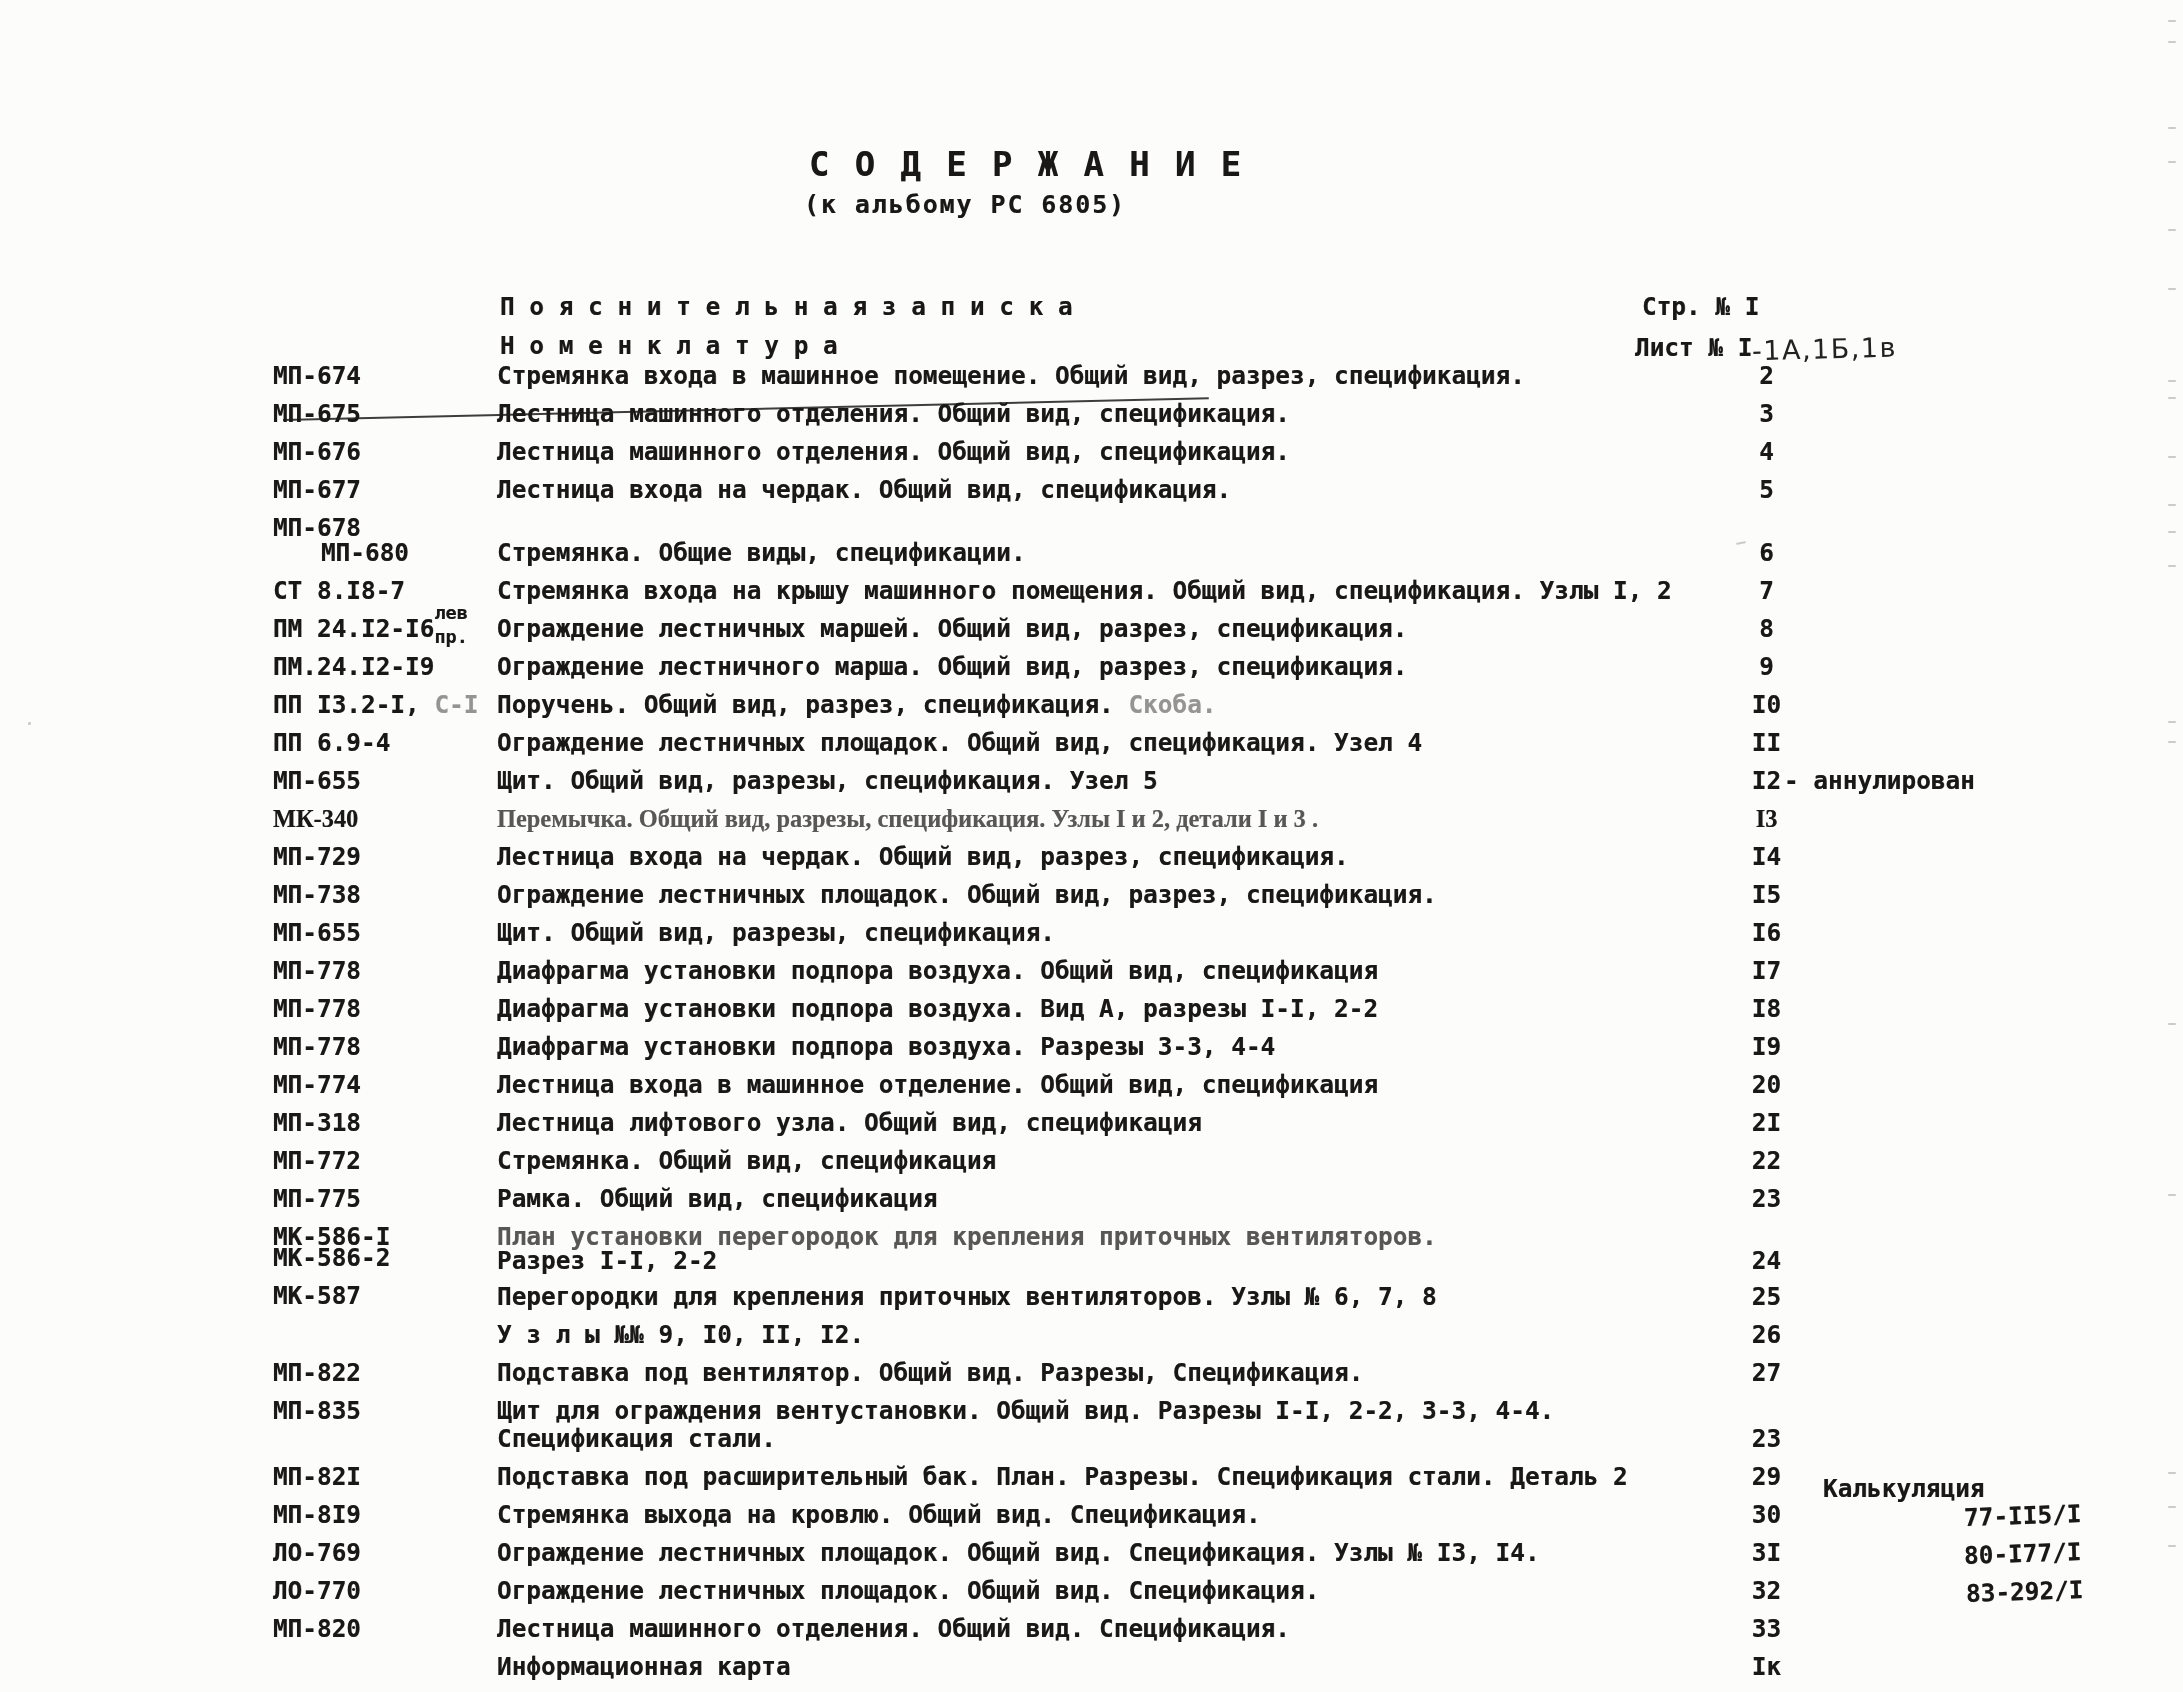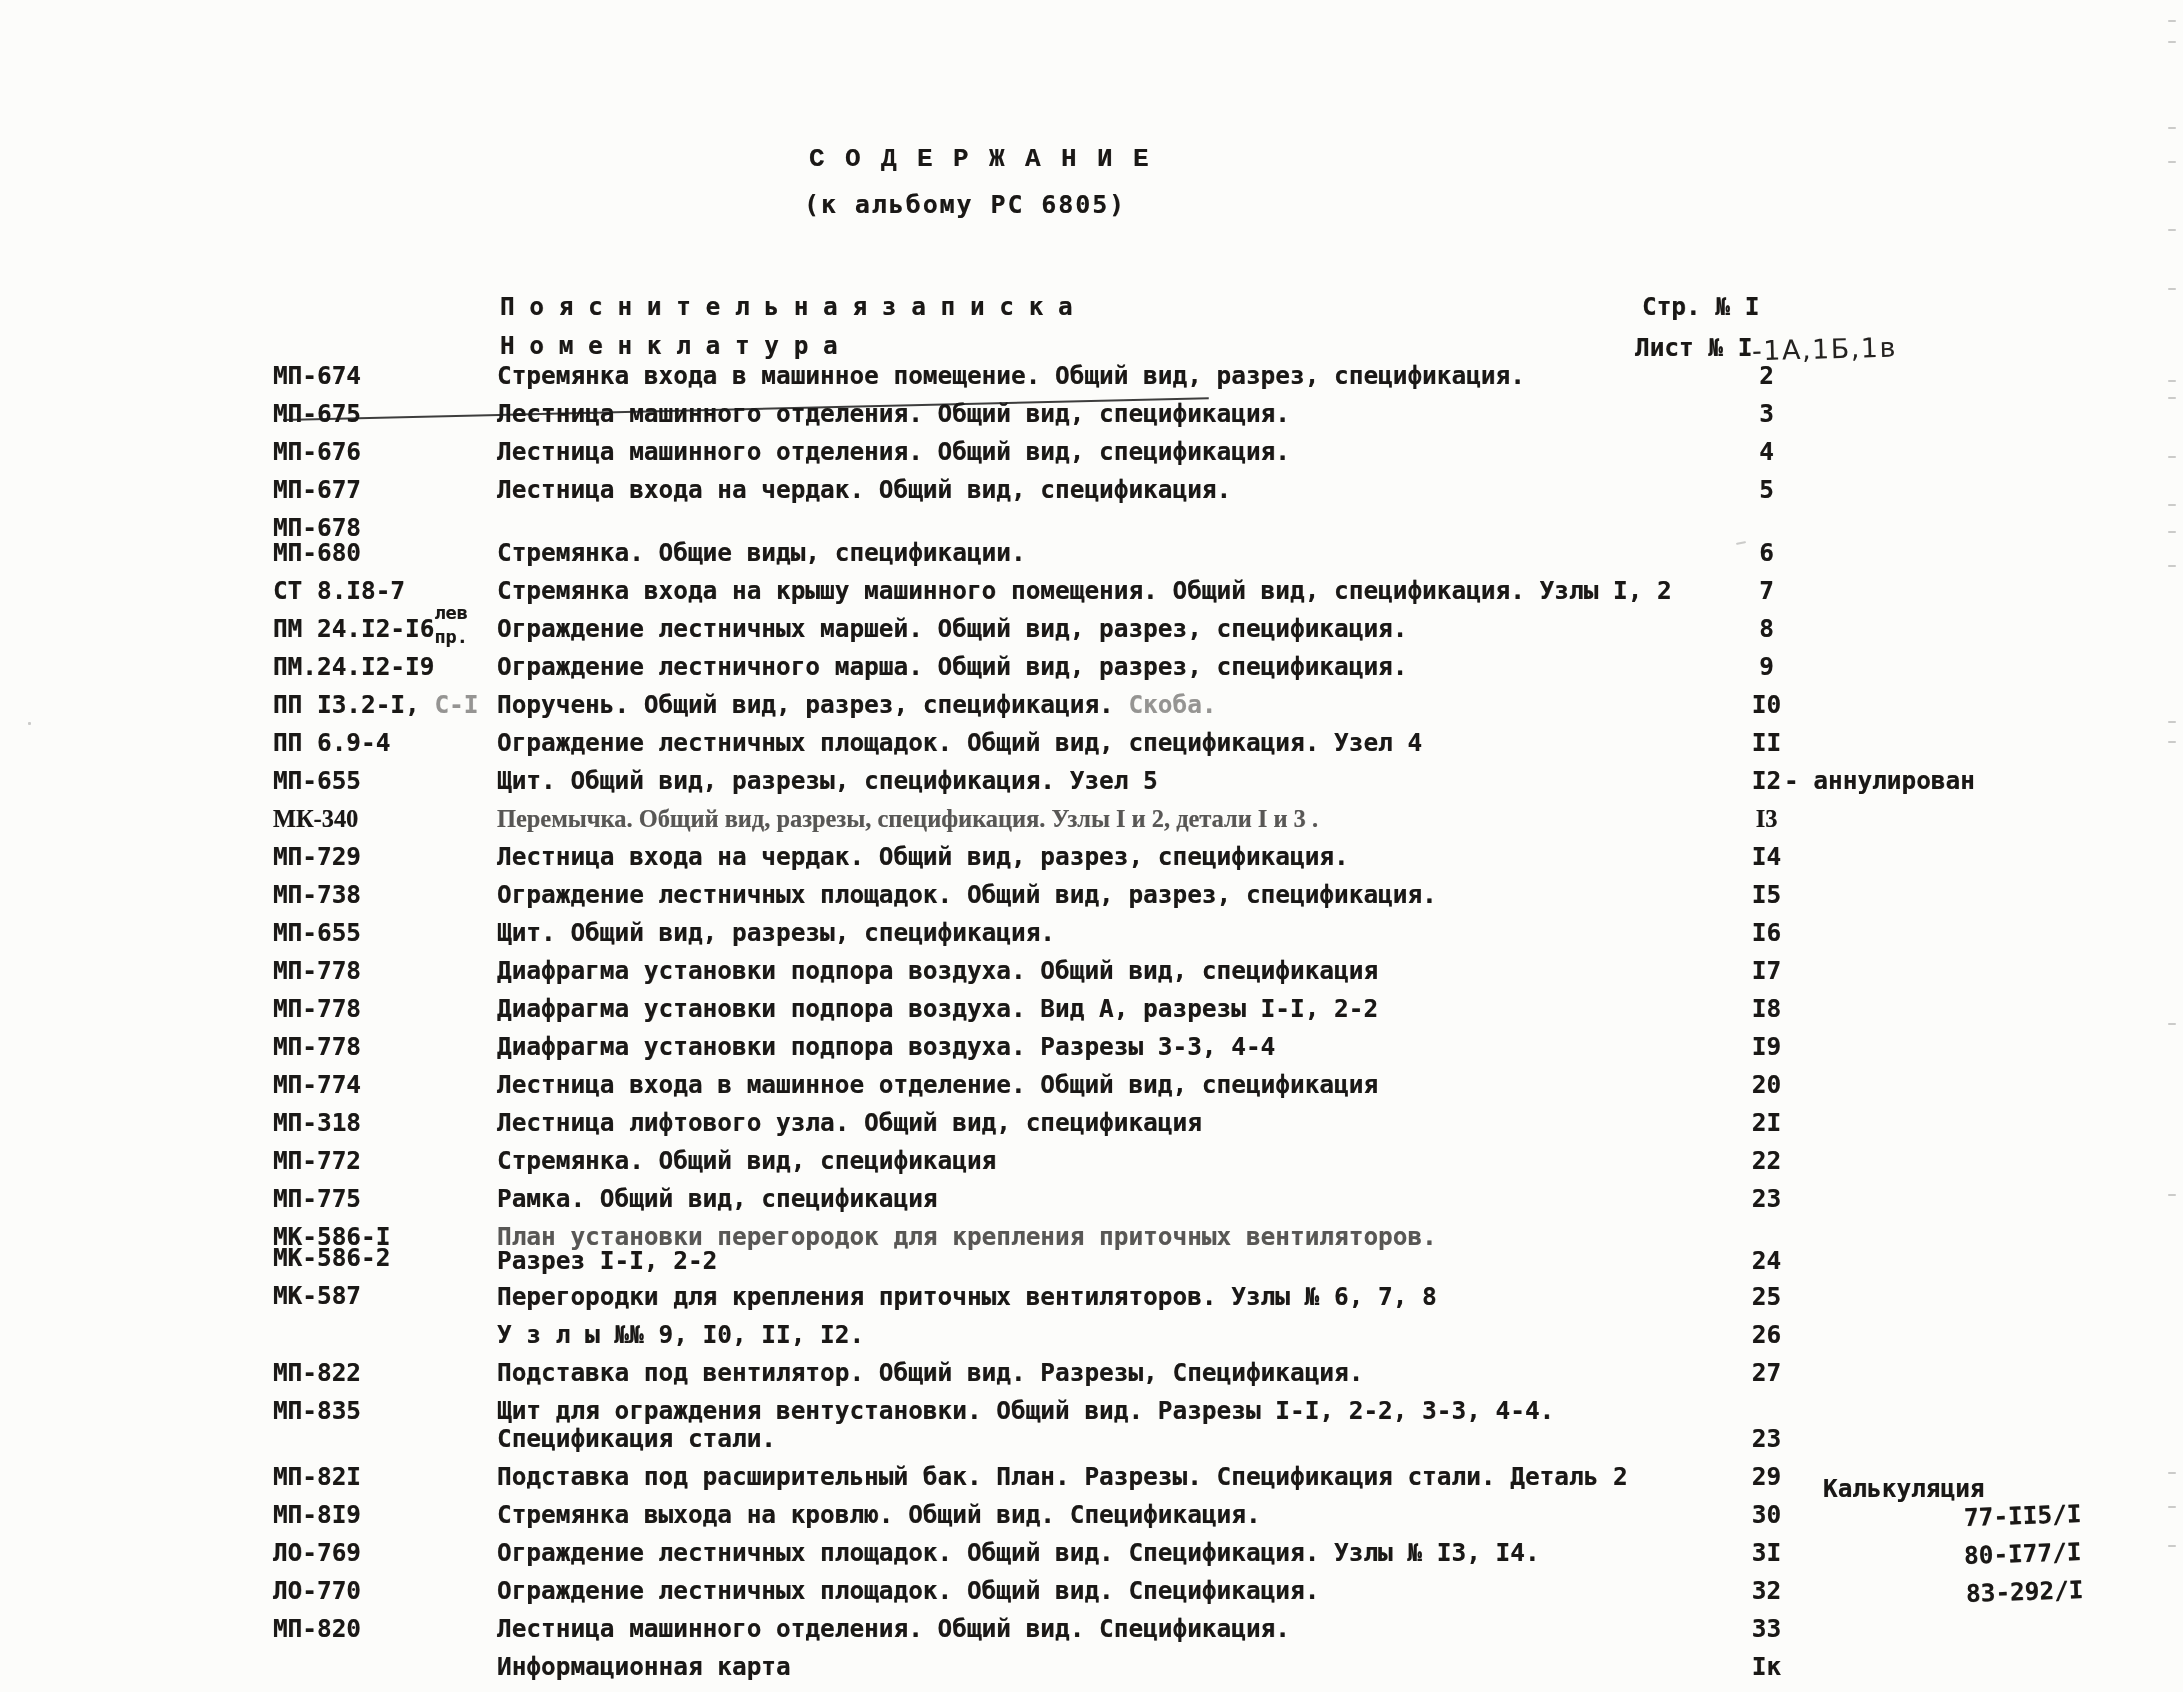--- a/index.html
+++ b/index.html
@@ -4,21 +4,21 @@
 <style>
   html,body{margin:0;padding:0;background:#e8e8e4;}
   .page{
     position:relative;width:2183px;height:1692px;overflow:hidden;
     background:#fcfcfa;
     font-family:"DejaVu Sans Mono",monospace;
     font-weight:700;color:#1a1816;
     text-shadow:0.3px 0.3px 0 rgba(26,24,22,.38), -0.2px 0 0 rgba(26,24,22,.22);
   }
   .abs{position:absolute;white-space:nowrap;}
-  .title{font-size:26px;letter-spacing:2.4px;font-family:Liberation Mono, monospace;}
+  .title{font-size:34px;letter-spacing:2.4px;}
   .subtitle{font-size:25px;letter-spacing:1.9px;}
   .hdr{font-size:24.4px;}
   .row{position:absolute;left:268px;width:1915px;}
   .code-line,.desc-line,.page-num,.row-note{position:absolute;font-size:24.4px;line-height:29px;white-space:nowrap;}
   .code-line{left:4.9px;}
   .desc-line{left:229px;}
   .page-num{left:1457px;width:83px;text-align:center;}
   .row-note{left:1516px;}
   .f1{opacity:.72;}
   .f2{opacity:.45;}
@@ -71,21 +71,21 @@
         <div class="desc-line" style="top: 0px;"><span>Лестница машинного отделения. Общий вид, спецификация.</span></div>
         <div class="page-num" style="top: 0px;">4</div>
       </div>
       <div class="row" style="top: 475px; height: 38px;">
         <div class="code-line" style="top: 0px;"><span class="code-wrap"><span>МП-677</span></span></div>
         <div class="desc-line" style="top: 0px;"><span>Лестница входа на чердак. Общий вид, спецификация.</span></div>
         <div class="page-num" style="top: 0px;">5</div>
       </div>
       <div class="row" style="top: 513px; height: 63px;">
         <div class="code-line" style="top: 0px;"><span class="code-wrap"><span>МП-678</span></span></div>
-        <div class="code-line" style="top: 25px;"><span class="code-wrap"><span>МП-680</span></span></div>
+        <div class="code-line" style="top: 25px; margin-left: 48px;"><span class="code-wrap"><span>МП-680</span></span></div>
         <div class="desc-line" style="top: 25px;"><span>Стремянка. Общие виды, спецификации.</span></div>
         <div class="page-num" style="top: 25px;">6</div>
       </div>
       <div class="row" style="top: 576px; height: 38px;">
         <div class="code-line" style="top: 0px;"><span class="code-wrap"><span>СТ 8.I8-7</span></span></div>
         <div class="desc-line" style="top: 0px;"><span>Стремянка входа на крышу машинного помещения. Общий вид, спецификация. Узлы I, 2</span></div>
         <div class="page-num" style="top: 0px;">7</div>
       </div>
       <div class="row" style="top: 614px; height: 38px;">
         <div class="code-line" style="top: 0px;"><span class="code-wrap"><span>ПМ 24.I2-I6</span><span class="code-sup">лев</span><span class="code-sub">пр.</span></span></div>

